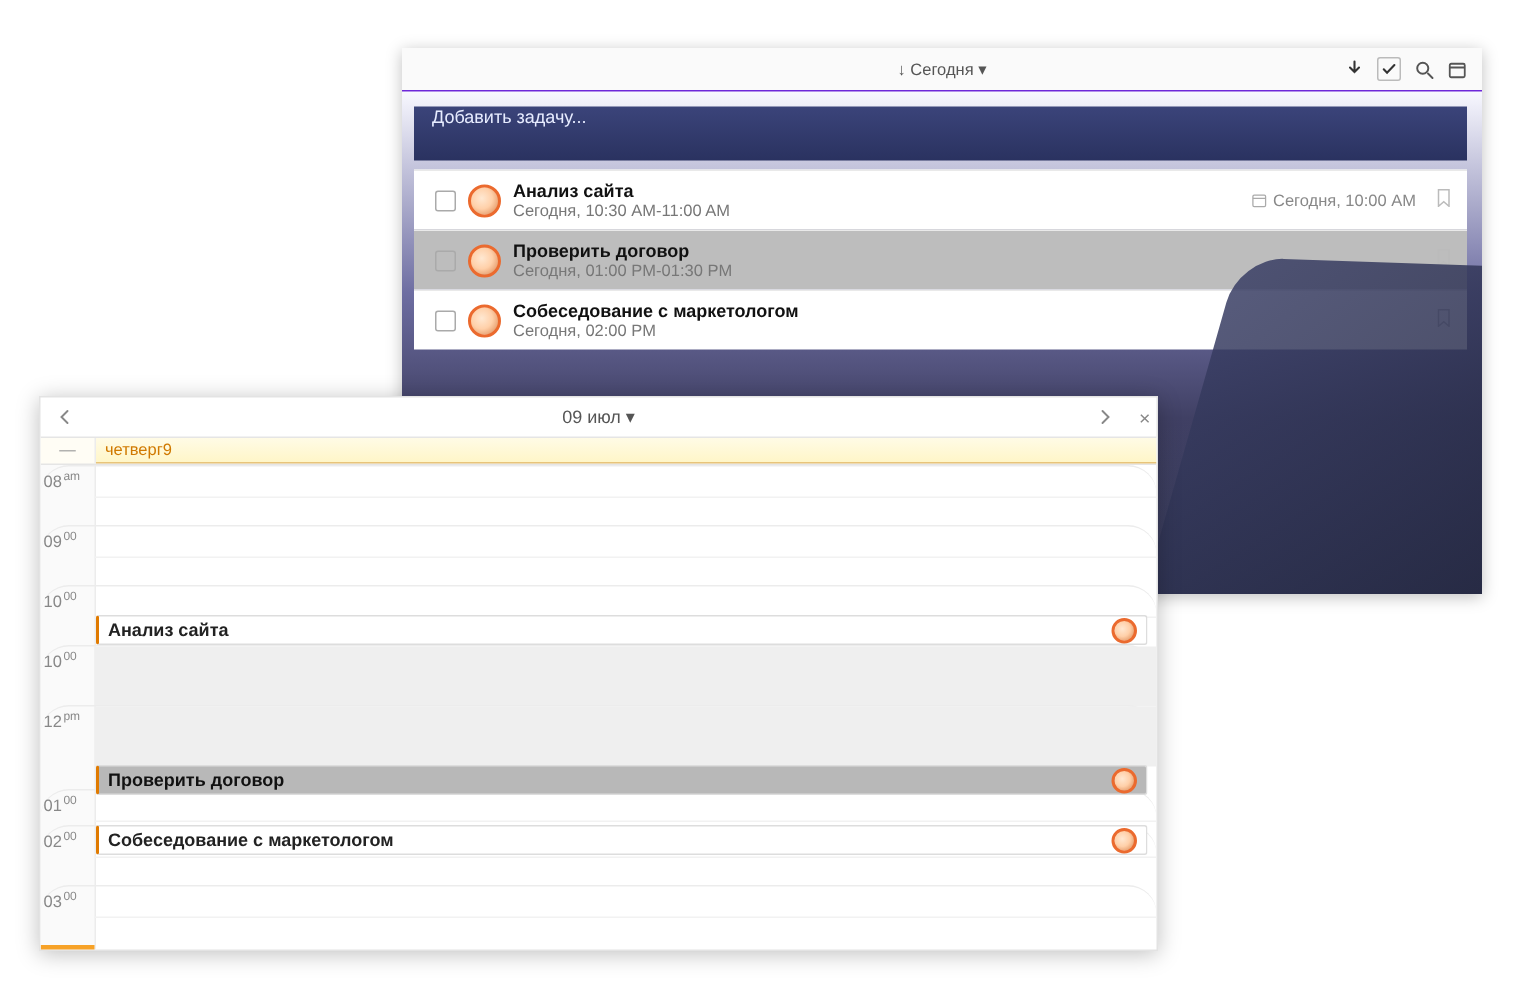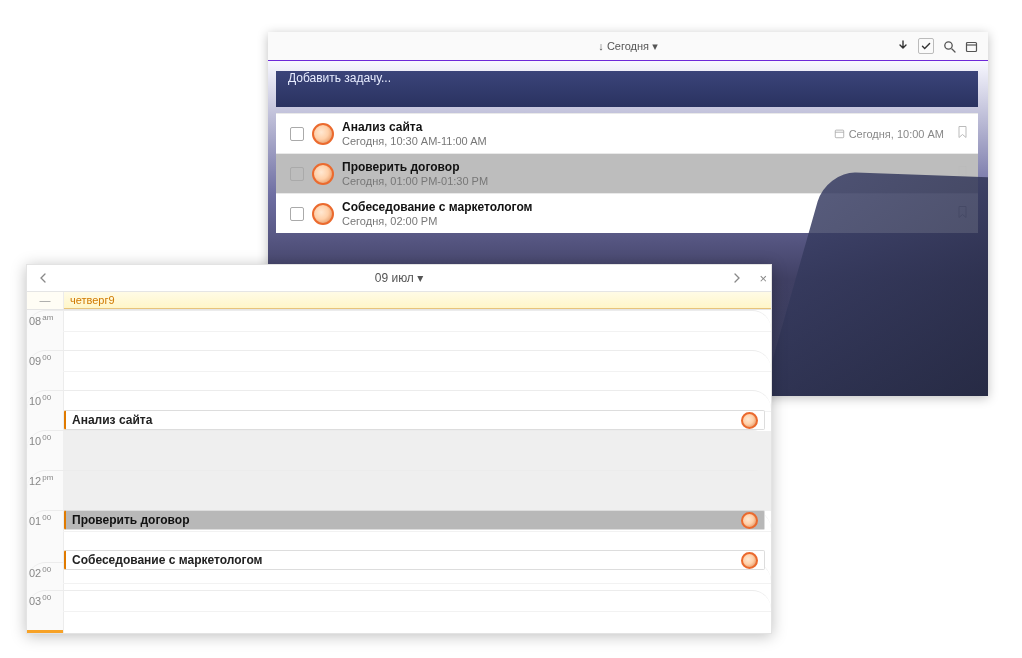--- a/index.html
+++ b/index.html
@@ -356,25 +356,25 @@
         <div class="half"></div>
       </div>
       <div class="hour grey" style="top: 120px;">
         <div class="hl"><span>10</span><sup>00</sup></div>
         <div class="half"></div>
       </div>
       <div class="hour grey" style="top: 160px;">
         <div class="hl"><span>12</span><sup>pm</sup></div>
         <div class="half"></div>
       </div>
-      <div class="hour" style="top: 200px;">
+      <div class="hour" style="top: 216px;">
         <div class="hl"><span>01</span><sup>00</sup></div>
         <div class="half"></div>
       </div>
-      <div class="hour" style="top: 252px;">
+      <div class="hour" style="top: 240px;">
         <div class="hl"><span>02</span><sup>00</sup></div>
         <div class="half"></div>
       </div>
       <div class="hour" style="top: 280px;">
         <div class="hl"><span>03</span><sup>00</sup></div>
         <div class="half"></div>
       </div>
       <div class="event" style="top: 100px; height: 20px;">
         <span>Анализ сайта</span>
         <div class="av"></div>

